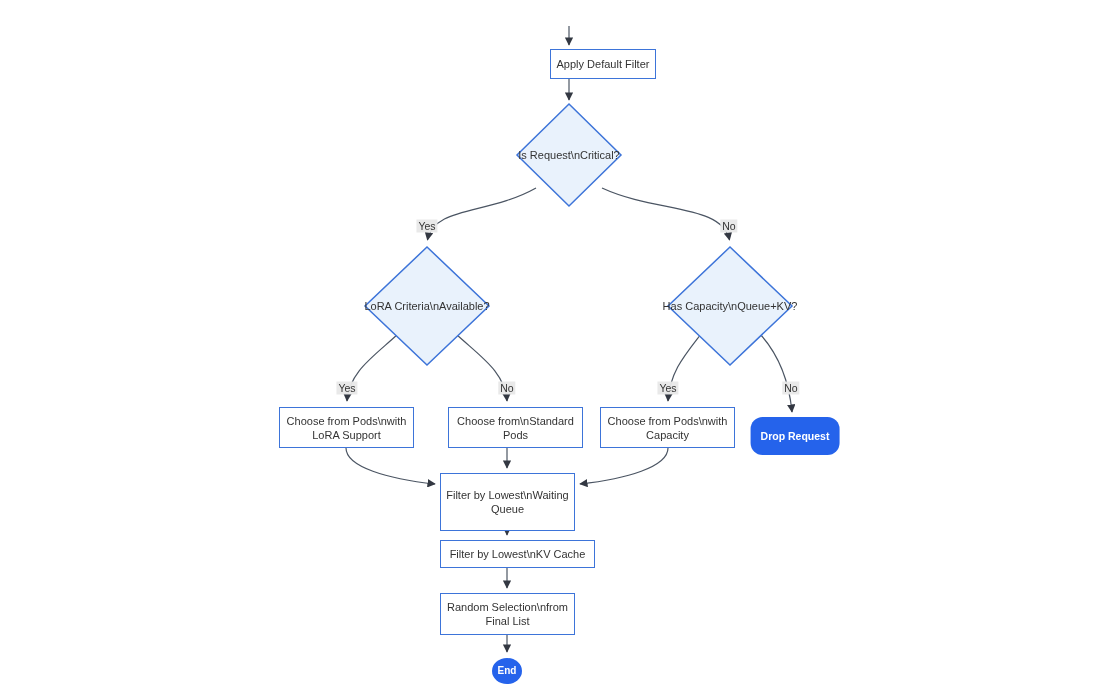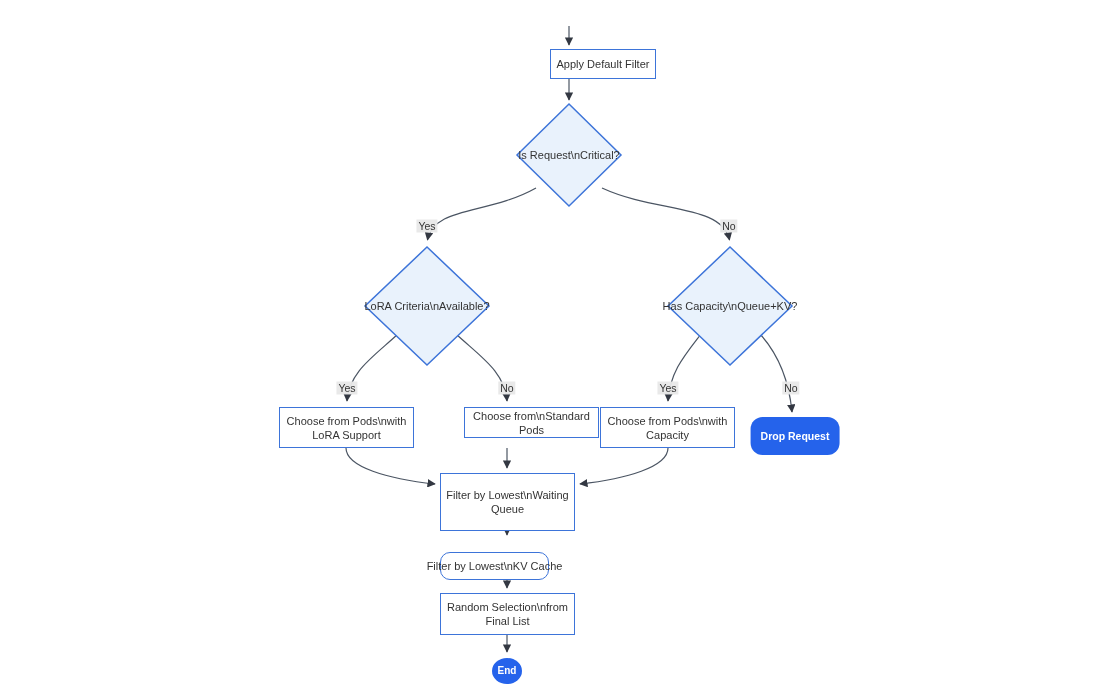--- a/index.html
+++ b/index.html
@@ -77,38 +77,38 @@
   </div>
 
   <div class="dlabel" style="left:569px; top:155px;">Is Request\nCritical?</div>
   <div class="dlabel" style="left:427px; top:306px;text-align:center;">LoRA Criteria\nAvailable?</div>
   <div class="dlabel" style="left:730px; top:306px;">Has Capacity\nQueue+KV?</div>
 
   <div class="node rect" style="left:279px; top:407px; width:135px; height:41px;">
     <div class="line">Choose from Pods\nwith</div>
     <div class="line">LoRA Support</div>
   </div>
-  <div class="node rect" style="left:464px; top:407px; width:135px; height:31px;justify-content:center;">
+  <div class="node rect" style="left:448px; top:407px; width:135px; height:41px;justify-content:center;">
     <div class="line">Choose from\nStandard</div>
     <div class="line">Pods</div>
   </div>
   <div class="node rect" style="left:600px; top:407px; width:135px; height:41px;">
     <div class="line">Choose from Pods\nwith</div>
     <div class="line">Capacity</div>
   </div>
 
   <div class="node pill" style="left:795px; top:417px; height:38px; font-size:10.5px;">
     <span>Drop Request</span>
   </div>
 
   <div class="node rect" style="left:440px; top:473px; width:135px; height:58px;">
     <div class="line">Filter by Lowest\nWaiting</div>
     <div class="line">Queue</div>
   </div>
-  <div class="node rect" style="left:440px; top:552px; width:109px; height:28px;border-radius:10px;">
+  <div class="node rect" style="left:440px; top:540px; width:155px; height:28px;">
     <div class="line">Filter by Lowest\nKV Cache</div>
   </div>
   <div class="node rect" style="left:440px; top:593px; width:135px; height:42px;">
     <div class="line">Random Selection\nfrom</div>
     <div class="line">Final List</div>
   </div>
 
   <div class="node circle" style="left:492px; top:658px; width:30px; height:26px;">
     <span>End</span>
   </div>

